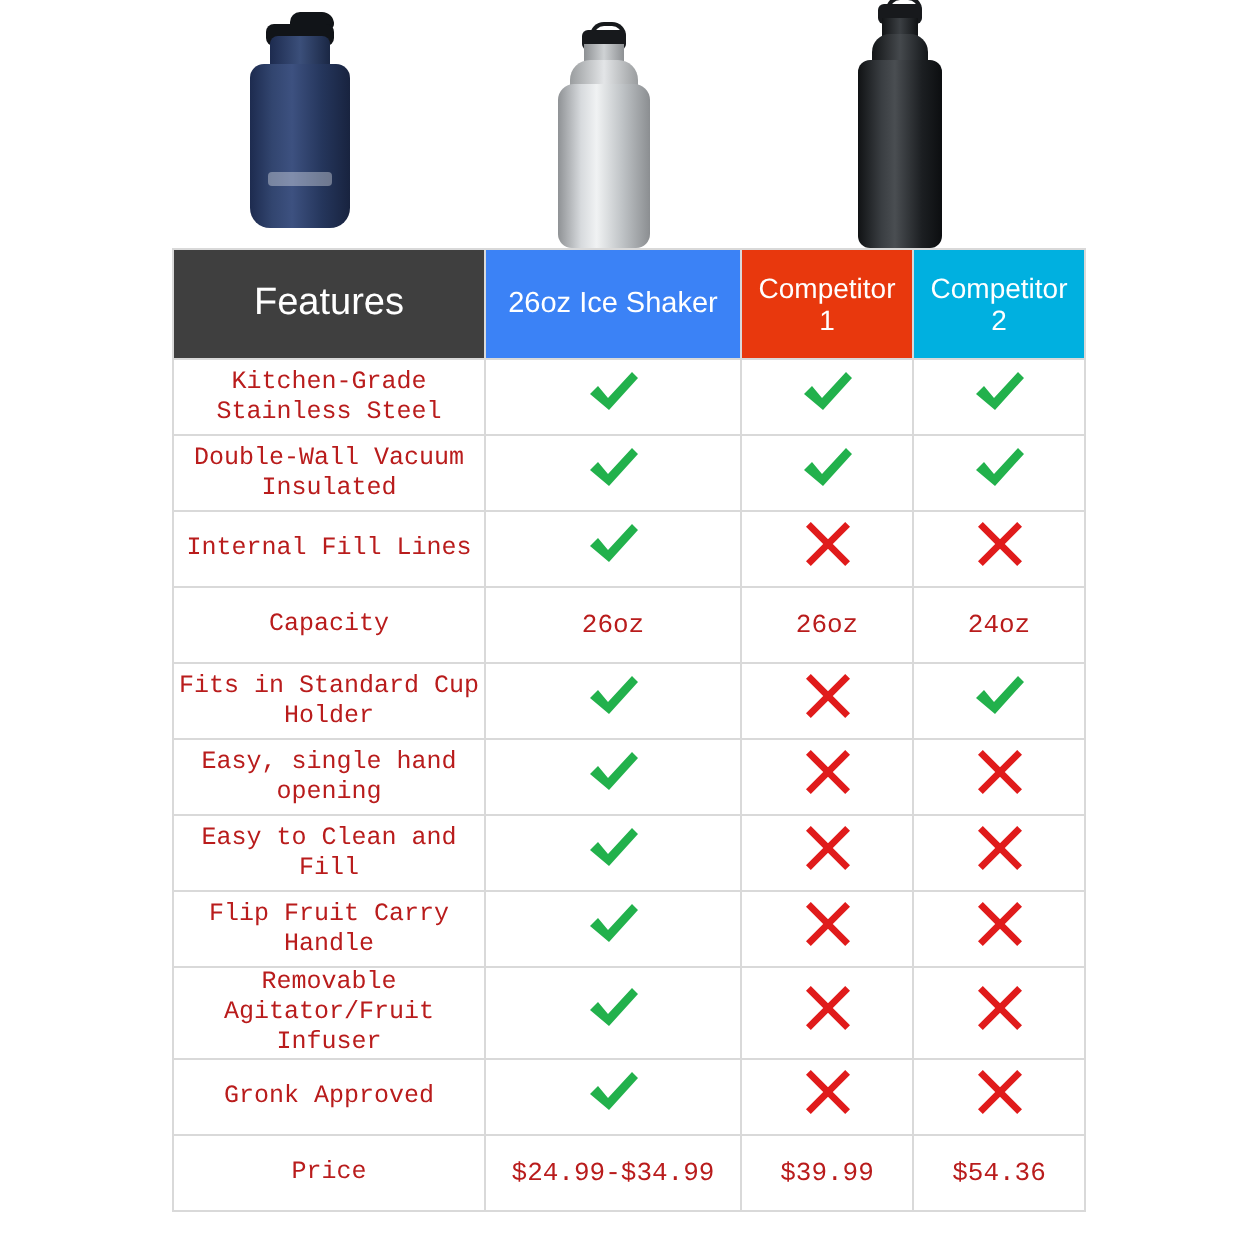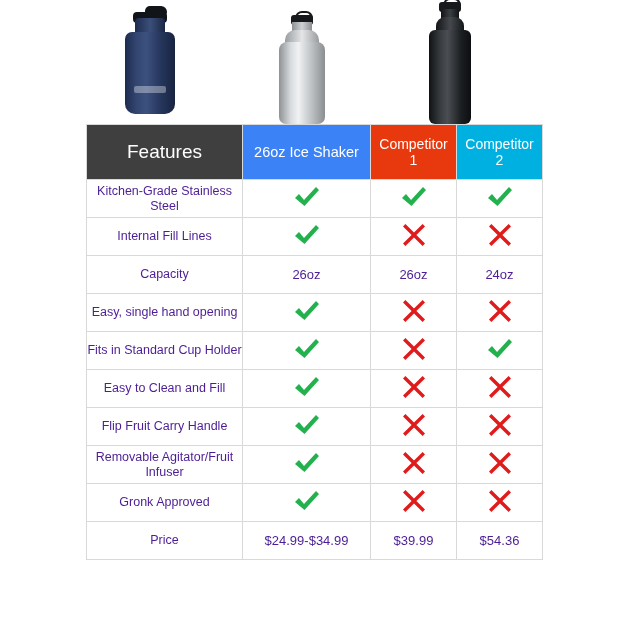--- a/index.html
+++ b/index.html
@@ -177,22 +177,23 @@
     font-size: 14px;
   }
   th.h-c2 {
     background: #00b0e0;
     font-size: 14px;
   }
 
   tbody td {
     height: 37px;
     font-size: 12.5px;
-    color: #4c1d95;
+    color: #b91c1c;
     line-height: 1.2;
+    font-family: Liberation Mono, monospace;
   }
   td.feature {
     padding: 2px 8px;
   }
   td.val {
     font-size: 13px;
     margin-left: 24px;
   }
   .mark {
     display: inline-block;
@@ -271,59 +272,71 @@
                 <path d="M2 13 L6 9 L11 15 L23 2 L26 5 L11.5 21 Z" fill="#22b14c"></path>
               </svg></span></td>
           <td class="val"><span class="mark"><svg width="28" height="24" viewBox="0 0 28 24">
                 <path d="M2 13 L6 9 L11 15 L23 2 L26 5 L11.5 21 Z" fill="#22b14c"></path>
               </svg></span></td>
           <td class="val"><span class="mark"><svg width="28" height="24" viewBox="0 0 28 24">
                 <path d="M2 13 L6 9 L11 15 L23 2 L26 5 L11.5 21 Z" fill="#22b14c"></path>
               </svg></span></td>
         </tr>
         <tr>
+          <td class="feature">Double-Wall Vacuum Insulated</td>
+          <td class="val"><span class="mark"><svg width="28" height="24" viewBox="0 0 28 24">
+                <path d="M2 13 L6 9 L11 15 L23 2 L26 5 L11.5 21 Z" fill="#22b14c"></path>
+              </svg></span></td>
+          <td class="val"><span class="mark"><svg width="28" height="24" viewBox="0 0 28 24">
+                <path d="M2 13 L6 9 L11 15 L23 2 L26 5 L11.5 21 Z" fill="#22b14c"></path>
+              </svg></span></td>
+          <td class="val"><span class="mark"><svg width="28" height="24" viewBox="0 0 28 24">
+                <path d="M2 13 L6 9 L11 15 L23 2 L26 5 L11.5 21 Z" fill="#22b14c"></path>
+              </svg></span></td>
+        </tr>
+        <tr>
           <td class="feature">Internal Fill Lines</td>
           <td class="val"><span class="mark"><svg width="28" height="24" viewBox="0 0 28 24">
                 <path d="M2 13 L6 9 L11 15 L23 2 L26 5 L11.5 21 Z" fill="#22b14c"></path>
               </svg></span></td>
           <td class="val"><span class="mark"><svg width="24" height="24" viewBox="0 0 24 24">
                 <path d="M3.4 1 L12 9.6 L20.6 1 L23 3.4 L14.4 12 L23 20.6 L20.6 23 L12 14.4 L3.4 23 L1 20.6 L9.6 12 L1 3.4 Z" fill="#e01b1b"></path>
               </svg></span></td>
           <td class="val"><span class="mark"><svg width="24" height="24" viewBox="0 0 24 24">
                 <path d="M3.4 1 L12 9.6 L20.6 1 L23 3.4 L14.4 12 L23 20.6 L20.6 23 L12 14.4 L3.4 23 L1 20.6 L9.6 12 L1 3.4 Z" fill="#e01b1b"></path>
               </svg></span></td>
         </tr>
         <tr>
           <td class="feature">Capacity</td>
           <td class="val"><span>26oz</span></td>
           <td class="val"><span>26oz</span></td>
           <td class="val"><span>24oz</span></td>
         </tr>
         <tr>
+          <td class="feature">Fits in Standard Cup Holder</td>
+          <td class="val"><span class="mark"><svg width="28" height="24" viewBox="0 0 28 24">
+                <path d="M2 13 L6 9 L11 15 L23 2 L26 5 L11.5 21 Z" fill="#22b14c"></path>
+              </svg></span></td>
+          <td class="val"><span class="mark"><svg width="24" height="24" viewBox="0 0 24 24">
+                <path d="M3.4 1 L12 9.6 L20.6 1 L23 3.4 L14.4 12 L23 20.6 L20.6 23 L12 14.4 L3.4 23 L1 20.6 L9.6 12 L1 3.4 Z" fill="#e01b1b"></path>
+              </svg></span></td>
+          <td class="val"><span class="mark"><svg width="28" height="24" viewBox="0 0 28 24">
+                <path d="M2 13 L6 9 L11 15 L23 2 L26 5 L11.5 21 Z" fill="#22b14c"></path>
+              </svg></span></td>
+        </tr>
+        <tr>
           <td class="feature">Easy, single hand opening</td>
           <td class="val"><span class="mark"><svg width="28" height="24" viewBox="0 0 28 24">
                 <path d="M2 13 L6 9 L11 15 L23 2 L26 5 L11.5 21 Z" fill="#22b14c"></path>
               </svg></span></td>
           <td class="val"><span class="mark"><svg width="24" height="24" viewBox="0 0 24 24">
                 <path d="M3.4 1 L12 9.6 L20.6 1 L23 3.4 L14.4 12 L23 20.6 L20.6 23 L12 14.4 L3.4 23 L1 20.6 L9.6 12 L1 3.4 Z" fill="#e01b1b"></path>
               </svg></span></td>
           <td class="val"><span class="mark"><svg width="24" height="24" viewBox="0 0 24 24">
                 <path d="M3.4 1 L12 9.6 L20.6 1 L23 3.4 L14.4 12 L23 20.6 L20.6 23 L12 14.4 L3.4 23 L1 20.6 L9.6 12 L1 3.4 Z" fill="#e01b1b"></path>
-              </svg></span></td>
-        </tr>
-        <tr>
-          <td class="feature">Fits in Standard Cup Holder</td>
-          <td class="val"><span class="mark"><svg width="28" height="24" viewBox="0 0 28 24">
-                <path d="M2 13 L6 9 L11 15 L23 2 L26 5 L11.5 21 Z" fill="#22b14c"></path>
-              </svg></span></td>
-          <td class="val"><span class="mark"><svg width="24" height="24" viewBox="0 0 24 24">
-                <path d="M3.4 1 L12 9.6 L20.6 1 L23 3.4 L14.4 12 L23 20.6 L20.6 23 L12 14.4 L3.4 23 L1 20.6 L9.6 12 L1 3.4 Z" fill="#e01b1b"></path>
-              </svg></span></td>
-          <td class="val"><span class="mark"><svg width="28" height="24" viewBox="0 0 28 24">
-                <path d="M2 13 L6 9 L11 15 L23 2 L26 5 L11.5 21 Z" fill="#22b14c"></path>
               </svg></span></td>
         </tr>
         <tr>
           <td class="feature">Easy to Clean and Fill</td>
           <td class="val"><span class="mark"><svg width="28" height="24" viewBox="0 0 28 24">
                 <path d="M2 13 L6 9 L11 15 L23 2 L26 5 L11.5 21 Z" fill="#22b14c"></path>
               </svg></span></td>
           <td class="val"><span class="mark"><svg width="24" height="24" viewBox="0 0 24 24">
                 <path d="M3.4 1 L12 9.6 L20.6 1 L23 3.4 L14.4 12 L23 20.6 L20.6 23 L12 14.4 L3.4 23 L1 20.6 L9.6 12 L1 3.4 Z" fill="#e01b1b"></path>
               </svg></span></td>

